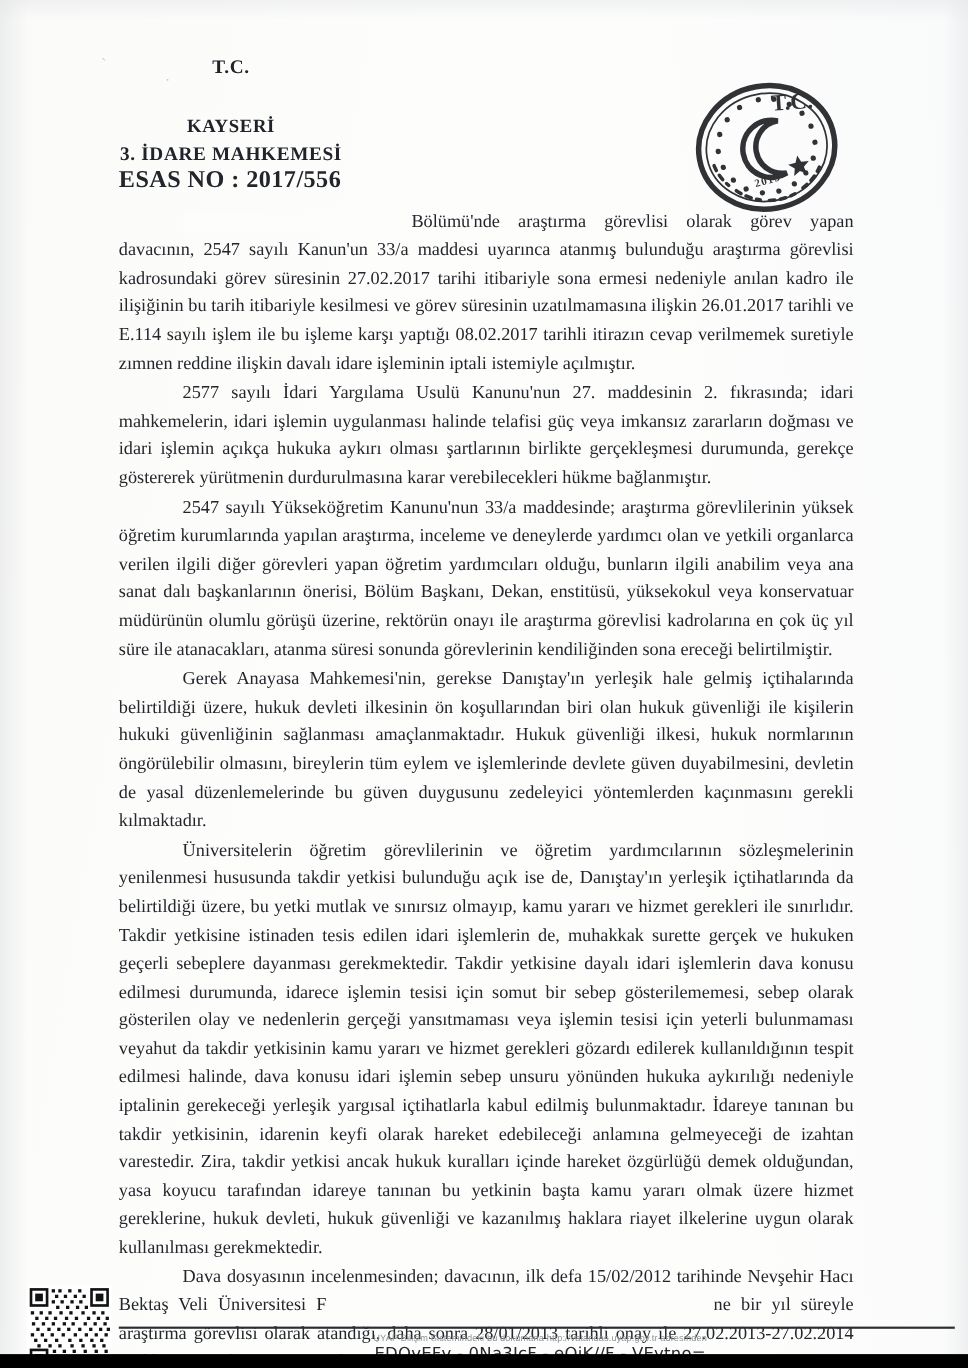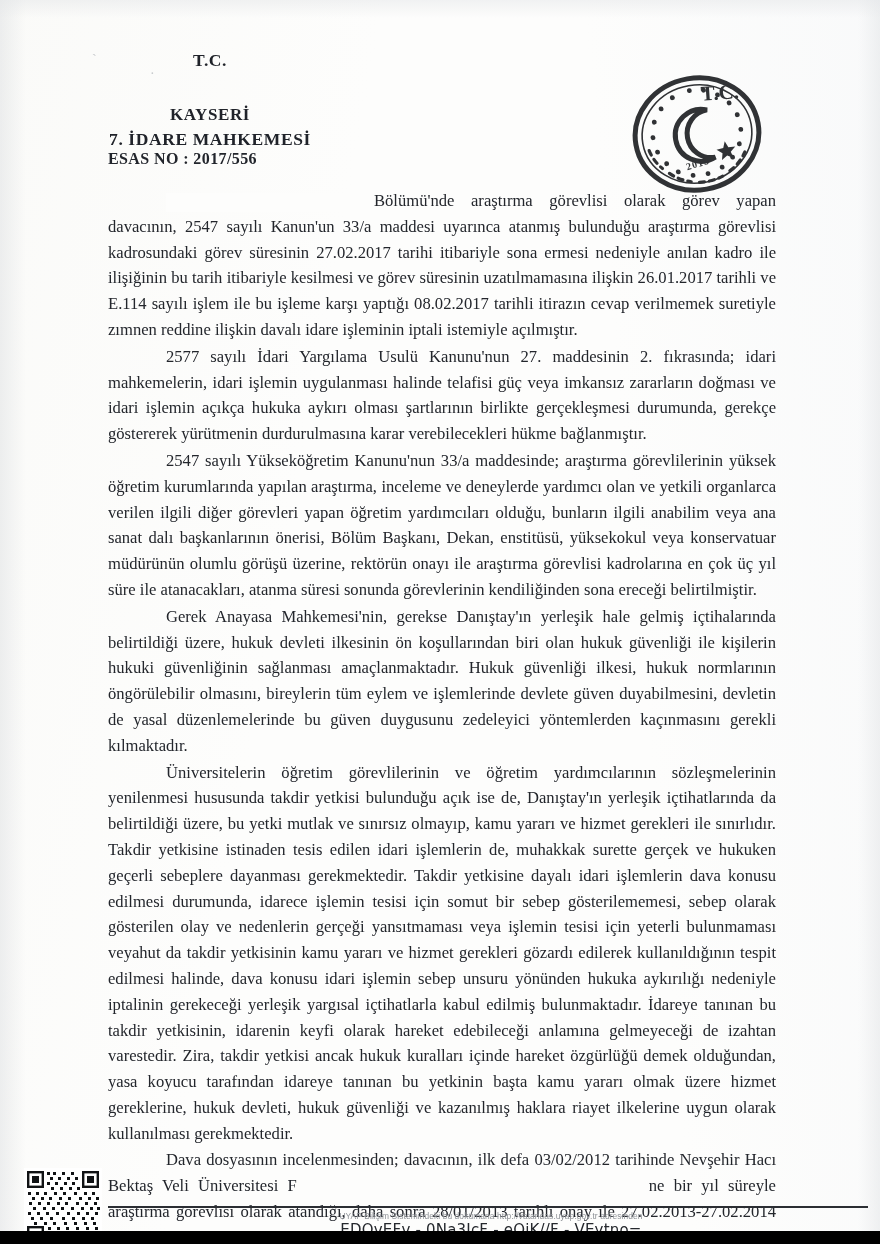--- a/index.html
+++ b/index.html
@@ -62,21 +62,21 @@
     display: block;
   }
   .doc-header .hline.l2 { font-size: 17px; margin-top: 30px; }
   .doc-header .hline.l3 { font-size: 17.5px; }
 
   .esas-no {
     position: absolute;
     top: 150px;
     left: 108px;
     font-weight: bold;
-    font-size: 16px;
+    font-size: 22px;
     letter-spacing: 0.4px;
     color: #22252c;
   }
 
   
   .seal {
     position: absolute;
     top: 74px;
     left: 614px;
     width: 166px;
@@ -198,21 +198,21 @@
   <div class="edge-shade-left"></div>
   <div class="edge-shade-right"></div>
   <div class="edge-shade-top"></div>
 
   <div class="corner-artifact" style="top:52px; left:92px;">`</div>
   <div class="corner-artifact" style="top:66px; left:150px;">·</div>
 
   <div class="doc-header">
     <span class="hline l1">T.C.</span>
     <span class="hline l2">KAYSERİ</span>
-    <span class="hline l3">7. İDARE MAHKEMESİ</span>
+    <span class="hline l3">3. İDARE MAHKEMESİ</span>
   </div>
 
   <div class="esas-no">ESAS NO : 2017/556</div>
 
   <div class="seal">
     <svg viewBox="0 0 166 124" width="166" height="124">
       <g transform="translate(83,60) rotate(-10)">
 
         <ellipse cx="0" cy="0" rx="62" ry="56" fill="none" stroke="#15171a" stroke-width="5"></ellipse>
         <ellipse cx="0" cy="0" rx="55" ry="49" fill="none" stroke="#15171a" stroke-width="1.6"></ellipse>
@@ -272,21 +272,21 @@
 
     <p>
       <span>Gerek Anayasa Mahkemesi'nin, gerekse Danıştay'ın yerleşik hale gelmiş içtihalarında belirtildiği üzere, hukuk devleti ilkesinin ön koşullarından biri olan hukuk güvenliği ile kişilerin hukuki güvenliğinin sağlanması amaçlanmaktadır. Hukuk güvenliği ilkesi, hukuk normlarının öngörülebilir olmasını, bireylerin tüm eylem ve işlemlerinde devlete güven duyabilmesini, devletin de yasal düzenlemelerinde bu güven duygusunu zedeleyici yöntemlerden kaçınmasını gerekli kılmaktadır.</span>
     </p>
 
     <p>
       <span>Üniversitelerin öğretim görevlilerinin ve öğretim yardımcılarının sözleşmelerinin yenilenmesi hususunda takdir yetkisi bulunduğu açık ise de, Danıştay'ın yerleşik içtihatlarında da belirtildiği üzere, bu yetki mutlak ve sınırsız olmayıp, kamu yararı ve hizmet gerekleri ile sınırlıdır. Takdir yetkisine istinaden tesis edilen idari işlemlerin de, muhakkak surette gerçek ve hukuken geçerli sebeplere dayanması gerekmektedir. Takdir yetkisine dayalı idari işlemlerin dava konusu edilmesi durumunda, idarece işlemin tesisi için somut bir sebep gösterilememesi, sebep olarak gösterilen olay ve nedenlerin gerçeği yansıtmaması veya işlemin tesisi için yeterli bulunmaması veyahut da takdir yetkisinin kamu yararı ve hizmet gerekleri gözardı edilerek kullanıldığının tespit edilmesi halinde, dava konusu idari işlemin sebep unsuru yönünden hukuka aykırılığı nedeniyle iptalinin gerekeceği yerleşik yargısal içtihatlarla kabul edilmiş bulunmaktadır. İdareye tanınan bu takdir yetkisinin, idarenin keyfi olarak hareket edebileceği anlamına gelmeyeceği de izahtan varestedir. Zira, takdir yetkisi ancak hukuk kuralları içinde hareket özgürlüğü demek olduğundan, yasa koyucu tarafından idareye tanınan bu yetkinin başta kamu yararı olmak üzere hizmet gereklerine, hukuk devleti, hukuk güvenliği ve kazanılmış haklara riayet ilkelerine uygun olarak kullanılması gerekmektedir.</span>
     </p>
 
     <p>
-      <span>Dava dosyasının incelenmesinden; davacının, ilk defa 03/02/2012 tarihinde Nevşehir Hacı Bektaş Veli Üniversitesi F</span><span class="redact redact-mid"></span><span>ne bir yıl süreyle araştırma görevlisi olarak atandığı, daha sonra 28/01/2013 tarihli onay ile 27.02.2013-27.02.2014 tarihleri arasında görev süresi bir yıl süreyle uzatıldığı, 29.01.2014</span>
+      <span>Dava dosyasının incelenmesinden; davacının, ilk defa 15/02/2012 tarihinde Nevşehir Hacı Bektaş Veli Üniversitesi F</span><span class="redact redact-mid"></span><span>ne bir yıl süreyle araştırma görevlisi olarak atandığı, daha sonra 28/01/2013 tarihli onay ile 27.02.2013-27.02.2014 tarihleri arasında görev süresi bir yıl süreyle uzatıldığı, 29.01.2014</span>
     </p>
 
   </div>
 
   <div class="qr-code">
     <svg viewBox="0 0 78 78" width="78" height="78">
       <rect x="0" y="0" width="78" height="78" fill="#ffffff"></rect>
       <g fill="#101214">
 
         <rect x="3" y="3" width="17" height="17"></rect>

